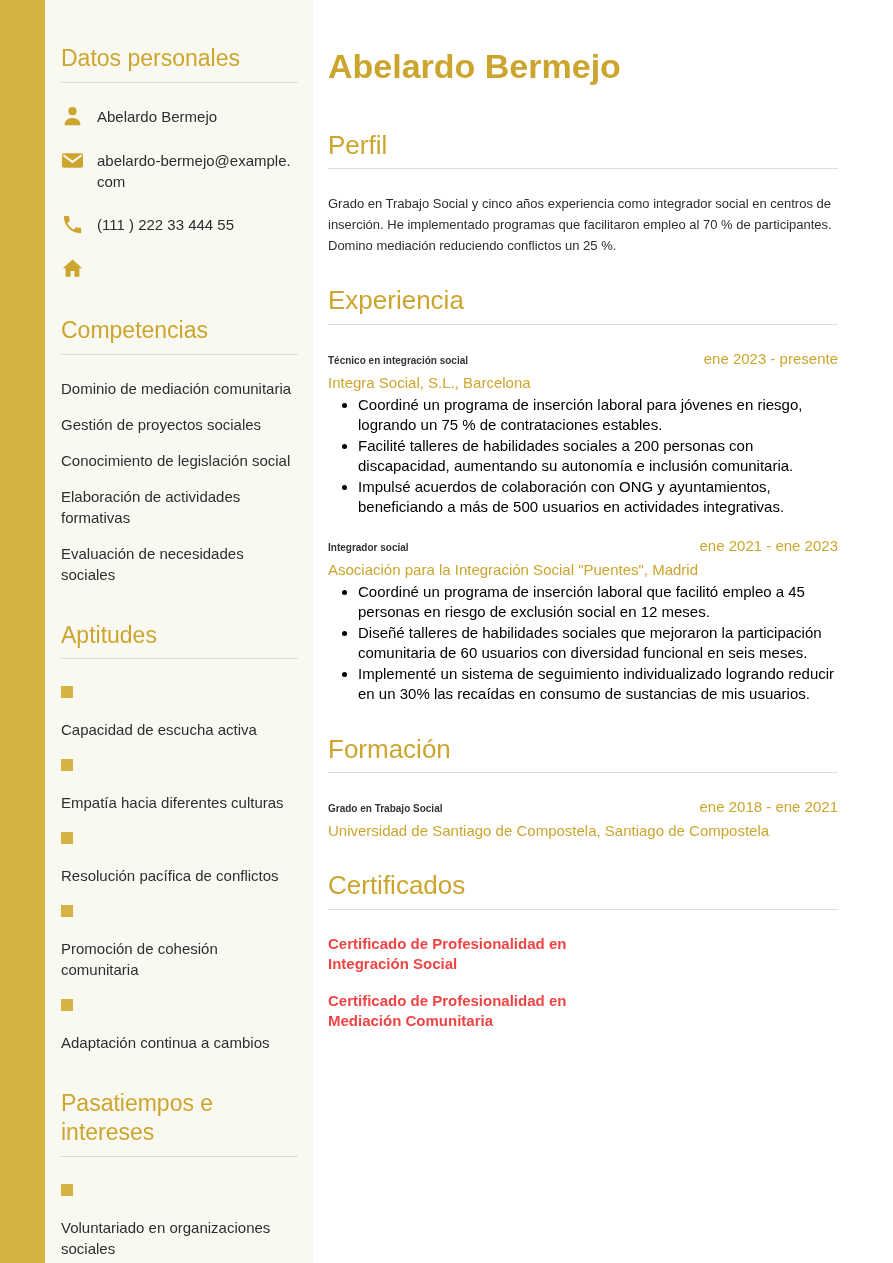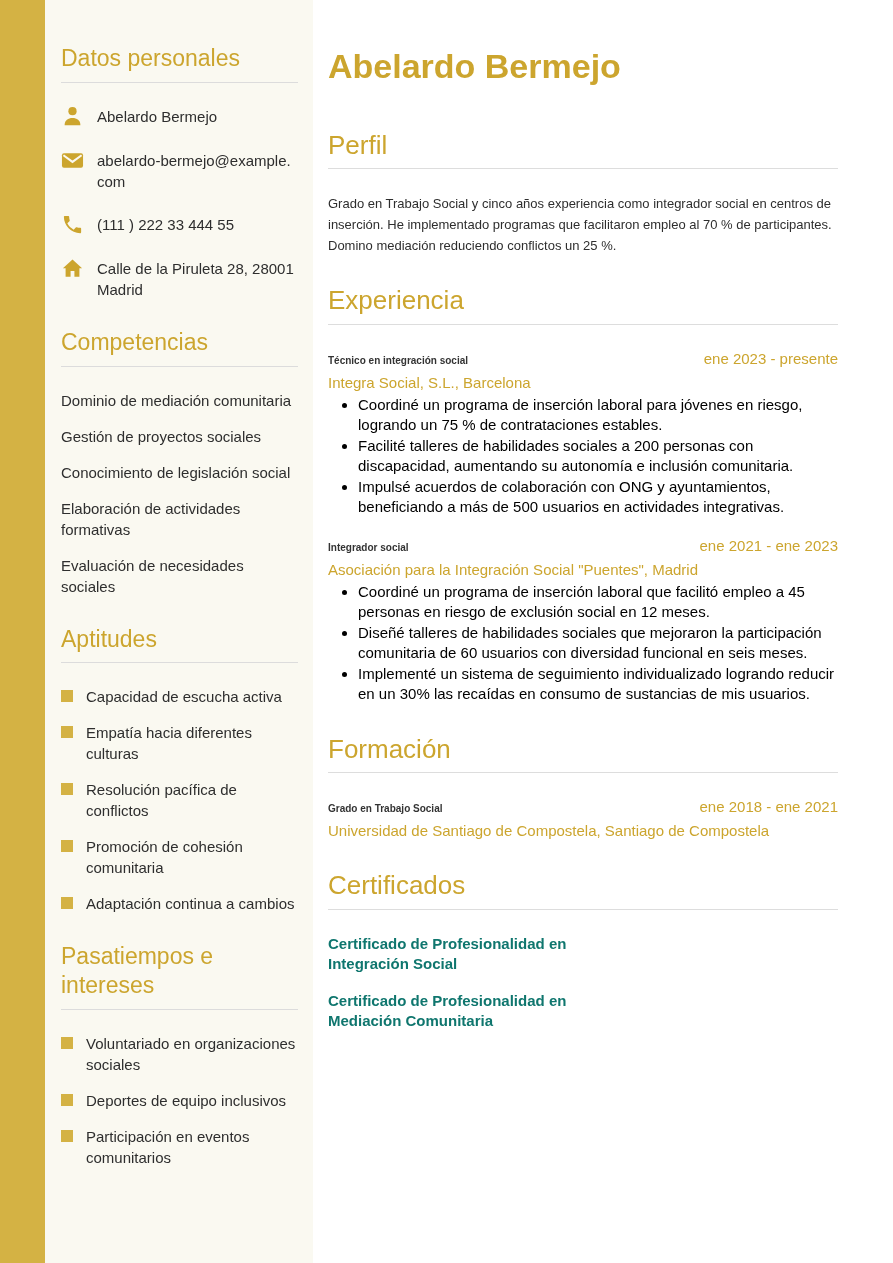--- a/index.html
+++ b/index.html
@@ -5,53 +5,53 @@
   * { margin:0; padding:0; box-sizing:border-box; }
   html,body { width:893px; height:1263px; }
   body { font-family:"Liberation Sans", sans-serif; background:#ffffff; color:#2e2e2e; }
   .page { display:flex; width:883px; height:1263px; }
 
   
   .goldbar { width:45px; background:var(--bar,#D4B244); flex:0 0 45px; }
   .sidebar { width:268px; flex:0 0 268px; background:var(--sidebg,#FAF9F1); padding:44px 15px 20px 16px; }
   .side-title { font-size:23px; font-weight:400; color:var(--accent,#CCA52E); line-height:1.25; margin-bottom:9px; }
   .side-hr { border:0; border-top:1px solid #dcdcdc; margin:0 0 23px; }
-  .side-section { margin-top:28px; }
+  .side-section { margin-top:36px; }
   .side-section.first { margin-top:0; }
 
   .contact-row { display:flex; gap:13px; margin-bottom:22px; align-items:flex-start; }
   .contact-row .ico { width:23px; height:23px; flex:0 0 23px; margin-top:-1px; }
   .contact-row .ico svg { width:23px; height:23px; fill:var(--accent,#CCA52E); display:block; }
   .contact-text { font-size:15px; line-height:21px; color:#2e2e2e; }
   .contact-text.brk { word-break:break-all; }
 
   .plain-list .pl-item { font-size:15px; line-height:21px; margin-bottom:15px; color:#2e2e2e; }
 
-  .sq-list .sq-item { display:flex; gap:13px; margin-bottom:15px; }
+  .sq-list .sq-item { display:flex; gap:21px; margin-bottom:15px;flex-direction:column; }
   .sq { width:12px; height:12px; flex:0 0 12px; margin-top:4px; background:var(--bar,#D4B244); }
   .sq-item .txt { font-size:15px; line-height:21px; color:#2e2e2e; }
 
   
   .main { flex:1; padding:46px 45px 0 15px; background:#ffffff; }
   .name { font-size:34px; font-weight:700; color:var(--accent,#CCA52E); line-height:1.2; margin-bottom:42px; }
   .sec-title { font-size:26px; font-weight:400; color:var(--accent,#CCA52E); line-height:1.25; margin:28px 0 7px; }
   .sec-title.first { margin-top:0; }
   .main-hr { border:0; border-top:1px solid #ddd; margin:0 0 24px; }
 
   .profile-text { font-size:13px; line-height:21px; color:#2e2e2e; }
 
   .entry { margin-bottom:18px; }
   .entry-head { display:flex; justify-content:space-between; align-items:baseline; }
   .role { font-size:10px; font-weight:700; color:#333333; line-height:20px; }
   .dates { font-size:15px; font-weight:400; color:var(--accent,#CCA52E); white-space:nowrap; line-height:20px; }
   .org { font-size:15px; color:var(--accent,#CCA52E); line-height:20px; margin:2px 0 1px; }
   .entry ul { margin:2px 0 0; padding-left:30px; }
   .entry ul li { font-size:15px; line-height:20.5px; color:#000000; }
 
-  .cert-item { font-size:15px; font-weight:700; line-height:20.5px; color:#0f766e; width:310px; margin-bottom:16px; }
+  .cert-item { font-size:15px; font-weight:700; line-height:20.5px; color:#ef4444; width:310px; margin-bottom:16px; }
 </style>
 </head>
 <body>
 
 <div class="page">
 
   <div class="goldbar"></div>
 
   <aside class="sidebar">
 
@@ -83,21 +83,20 @@
             </svg>
         </span>
         <span class="contact-text">(111 ) 222 33 444 55</span>
       </div>
       <div class="contact-row">
         <span class="ico">
           <svg viewBox="0 0 24 24">
               <path d="M10 20.5v-6h4v6h5.2v-8.7h2.8L12 2.6 2 11.8h2.8v8.7z"></path>
             </svg>
         </span>
-        <span class="contact-text">Calle de la Piruleta 28, 28001 Madrid</span>
       </div>
     </section>
 
     <section class="side-section">
       <div class="side-title">Competencias</div>
       <hr class="side-hr">
       <div class="plain-list">
         <div class="pl-item">Dominio de mediación comunitaria</div>
         <div class="pl-item">Gestión de proyectos sociales</div>
         <div class="pl-item">Conocimiento de legislación social</div>

